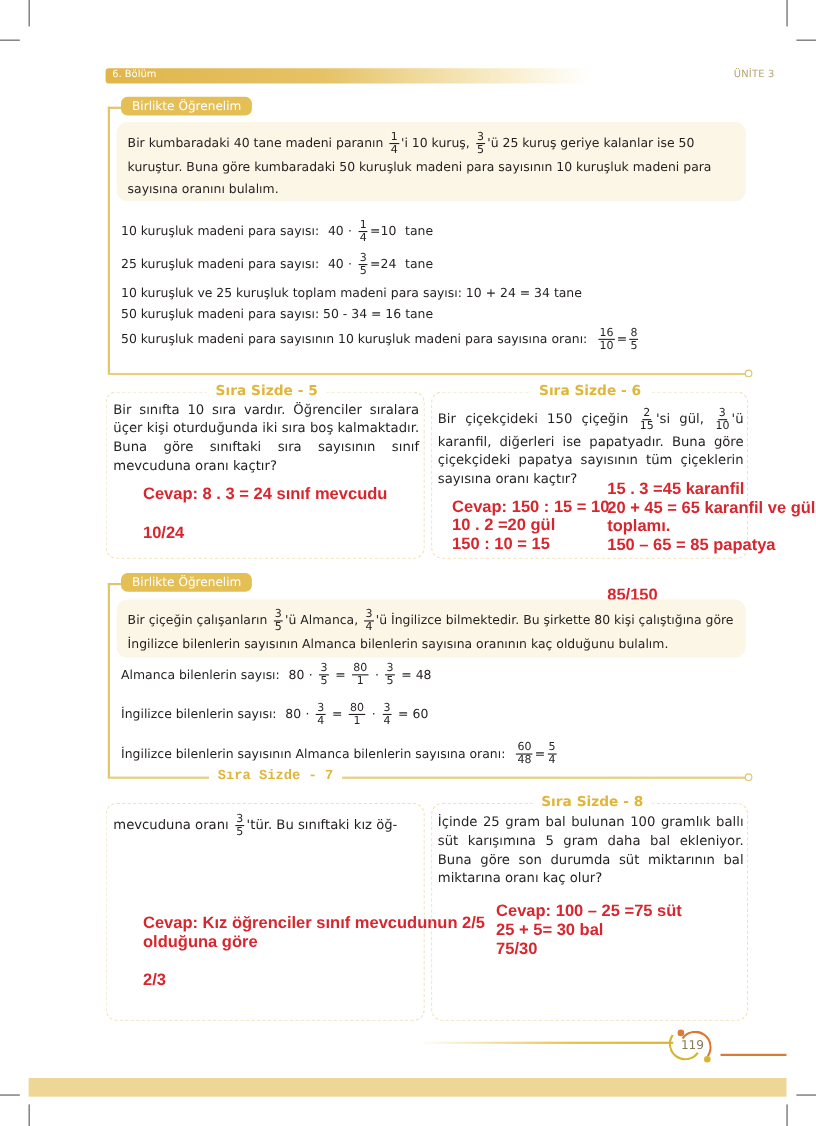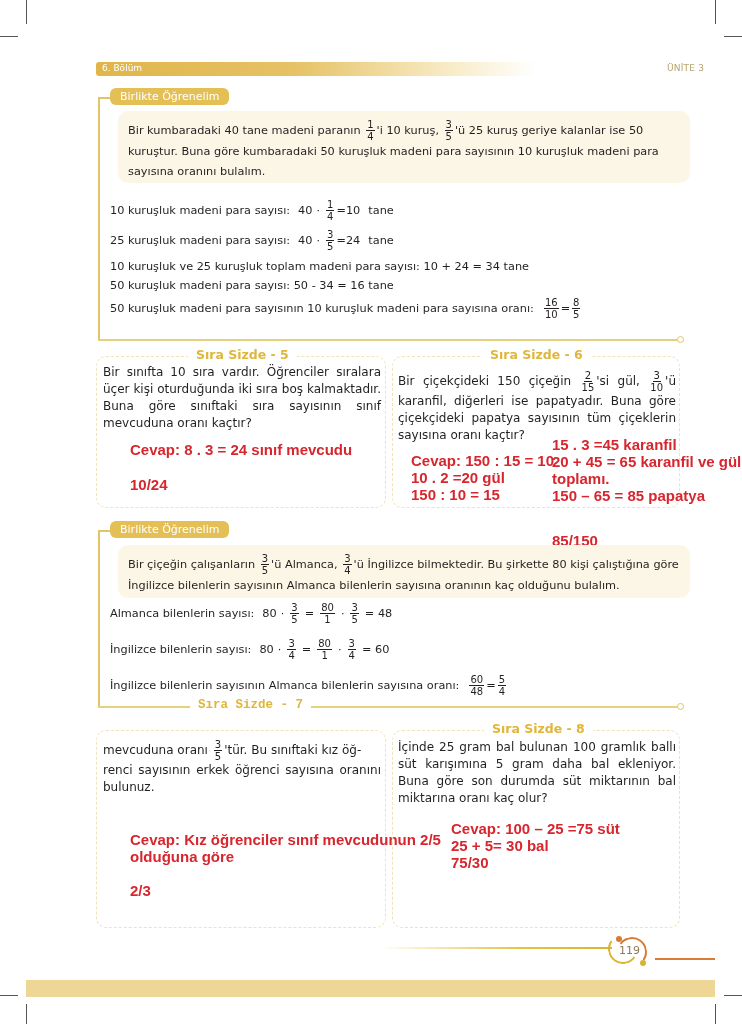--- a/index.html
+++ b/index.html
@@ -22,21 +22,21 @@
     content: ""; position: absolute; right: -4px; top: -3px; width: 5px; height: 5px;
     border: 1.5px solid #e0c56a; border-radius: 50%; background: #fff;
   }
   .section-tab {
     position: absolute; left: 110px; height: 17px; padding: 0 10px;
     background: #e3bf55; border-radius: 6px; color: #fff; font-size: 11px; line-height: 17px;
   }
   .section-tab-stub { position: absolute; left: 98px; width: 14px; height: 1.5px; background: #e0c56a; }
 
   .problem-box {
-    position: absolute; left: 118px; width: 572px; background: #fbf6e6;
+    position: absolute; left: 106px; width: 572px; background: #fbf6e6;
     border-radius: 10px; padding: 8px 10px; font-size: 11.3px; line-height: 20px;
   }
 
   .line { position: absolute; left: 110px; font-size: 11.3px; white-space: nowrap; display: flex; align-items: center; }
   .frac { display: inline-flex; flex-direction: column; align-items: center; font-size: 10px; line-height: 11px; margin: 0 2px; vertical-align: middle; }
   .frac .num { border-bottom: 1px solid #231f20; padding: 0 1px; }
   .sep { margin: 0 4px; }
 
   .card {
     position: absolute; border: 1.5px dashed #f0e3b8; border-radius: 10px;
@@ -235,21 +235,20 @@
 </div>
 
 <div class="card" style="left:96px;top:730px;width:290px;height:198px;"></div>
 <div class="card-title" style="left:190px;top:698px;font-family:Liberation Mono, monospace;">Sıra Sizde - 7</div>
 <div class="card-text" style="left:103px;top:739px;width:278px;">
   <div><span>mevcuduna oranı</span>
     <span class="frac">
         <span class="num">3</span>
         <span>5</span>
       </span><span>'tür. Bu sınıftaki kız öğ-</span></div>
-  <div>renci sayısının erkek öğrenci sayısına oranını bulunuz.</div>
 </div>
 <div class="answer" style="left:130px;top:831px;">Cevap: Kız öğrenciler sınıf mevcudunun 2/5</div>
 <div class="answer" style="left:130px;top:848px;">olduğuna göre</div>
 <div class="answer" style="left:130px;top:882px;">2/3</div>
 
 <div class="card" style="left:392px;top:730px;width:288px;height:198px;"></div>
 <div class="card-title" style="left:484px;top:721px;">Sıra Sizde - 8</div>
 <div class="card-text" style="left:398px;top:739px;width:278px;">İçinde 25 gram bal bulunan 100 gramlık ballı süt karışımına 5 gram daha bal ekleniyor. Buna göre son durumda süt miktarının bal miktarına oranı kaç olur?</div>
 <div class="answer" style="left:451px;top:820px;">Cevap: 100 – 25 =75 süt</div>
 <div class="answer" style="left:451px;top:837px;">25 + 5= 30 bal</div>

